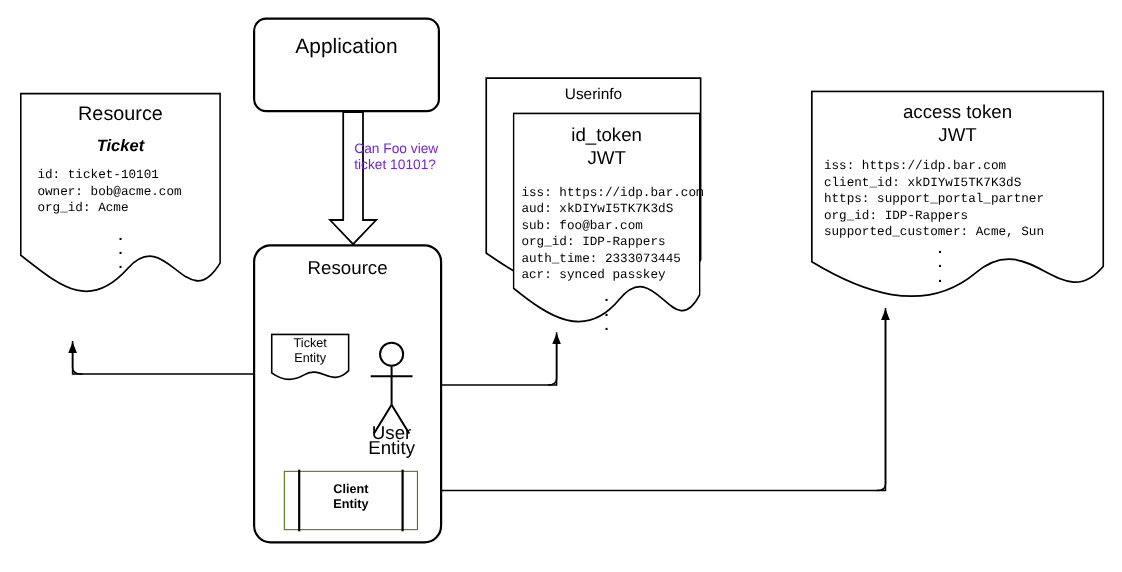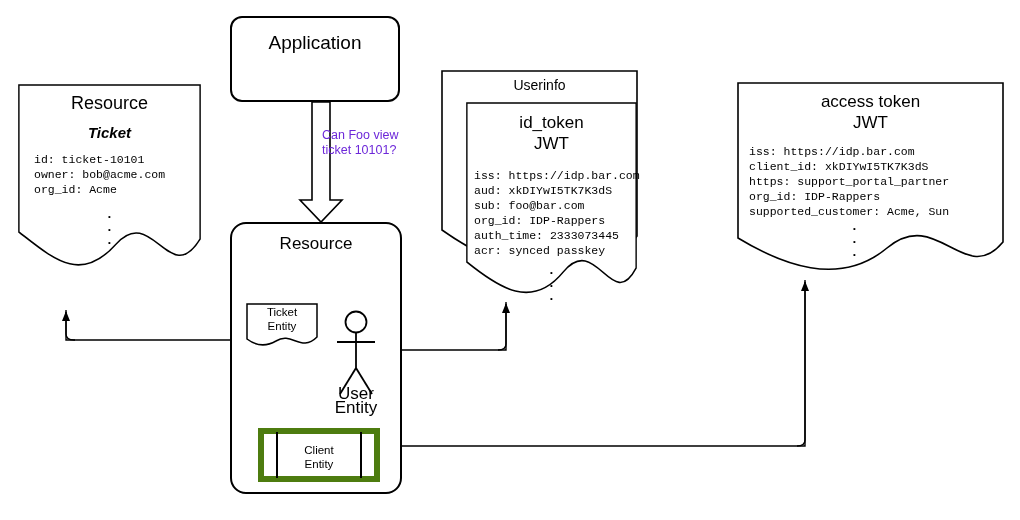--- a/index.html
+++ b/index.html
@@ -146,22 +146,23 @@
     left: -8px; right: -8px;
     text-align: center;
     font-size: 17px;
     line-height: 13.5px;
   }
   #client-entity {
     left: 258px;
     top: 428px;
     width: 122px;
     height: 54px;
-    border: 6px solid #4d7c0f;
+    border: 1px solid #4d7c0f;
     background: #fff;
+    font-weight: bold;
   }
   #client-entity .bar-left,
   #client-entity .bar-right {
     position: absolute;
     top: -2px;
     bottom: -2px;
     width: 0;
     border-left: 2px solid #000;
   }
   #client-entity .bar-left { left: 12px; }

